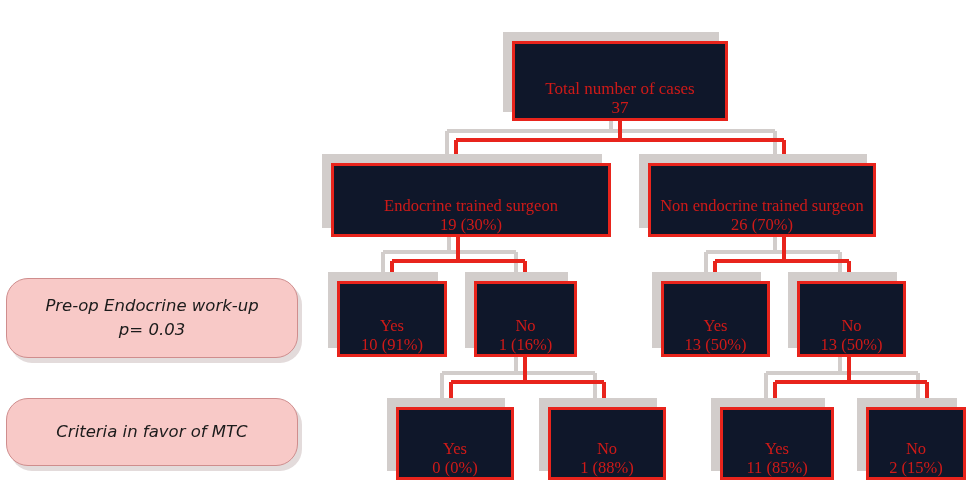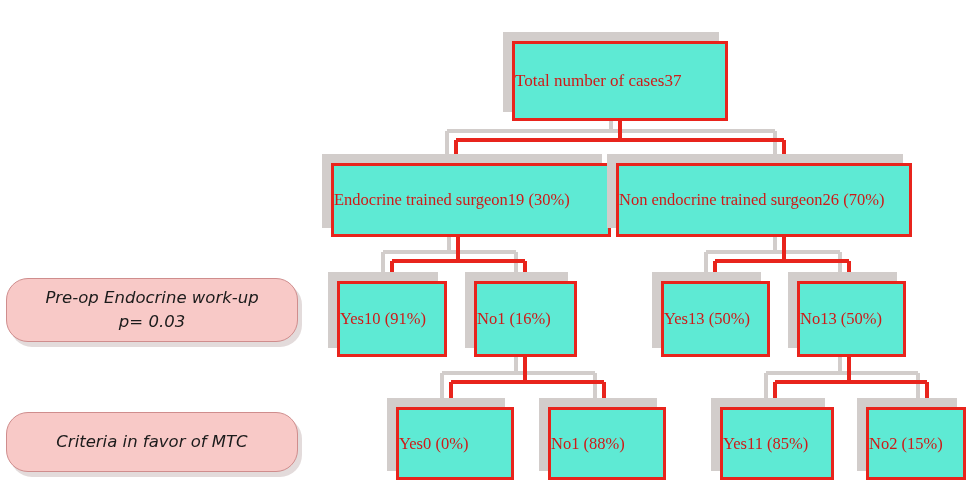--- a/index.html
+++ b/index.html
@@ -45,27 +45,28 @@
     height: 100%;
     background: #d2cdcb;
     box-sizing: border-box;
     z-index: 1;
   }
   .node .facade {
     position: absolute;
     left: 0; top: 0;
     width: 100%;
     height: 100%;
-    background: #5eead4;
+    background: #0f172a;
     border: 3px solid #e8241c;
     box-sizing: border-box;
     z-index: 2;
     display: flex;
+    flex-direction: column;
     align-items: center;
-    justify-content: flex-start;
+    justify-content: flex-end;
     line-height: 1.16;
   }
   .node .l1, .node .l2 {
     color: #cf1a18;
     text-align: center;
     white-space: nowrap;
   }
 
   .lvl-root .l1, .lvl-root .l2 { font-size: 17px; }
   .lvl-2 .l1, .lvl-2 .l2 { font-size: 16.5px; }
@@ -186,21 +187,21 @@
   </div>
 
   <div class="node lvl-2" style="left:316px; top:163px; width:280px; height:74px;margin-left:15px;">
     <div class="shadow"></div>
     <div class="facade">
       <div class="l1">Endocrine trained surgeon</div>
       <div class="l2">19 (30%)</div>
     </div>
   </div>
 
-  <div class="node lvl-2" style="left:616px; top:163px; width:296px; height:74px;">
+  <div class="node lvl-2" style="left:648px; top:163px; width:228px; height:74px;">
     <div class="shadow"></div>
     <div class="facade">
       <div class="l1">Non endocrine trained surgeon</div>
       <div class="l2">26 (70%)</div>
     </div>
   </div>
 
   <div class="node lvl-3" style="left:337px; top:281px; width:110px; height:76px;">
     <div class="shadow"></div>
     <div class="facade">
@@ -258,28 +259,28 @@
   </div>
 
   <div class="node lvl-4" style="left:866px; top:407px; width:100px; height:73px;">
     <div class="shadow"></div>
     <div class="facade">
       <div class="l1">No</div>
       <div class="l2">2 (15%)</div>
     </div>
   </div>
 
-  <div class="legend" style="left:6px; top:278px; width:292px; height:64px;">
+  <div class="legend" style="left:6px; top:278px; width:292px; height:80px;">
     <div class="lshadow"></div>
     <div class="lface">
       <div class="t1">Pre-op Endocrine work-up</div>
       <div class="t2">p= 0.03</div>
     </div>
   </div>
 
-  <div class="legend" style="left:6px; top:412px; width:292px; height:60px;padding-left:36px;">
+  <div class="legend" style="left:6px; top:398px; width:292px; height:68px;padding-left:36px;">
     <div class="lshadow"></div>
     <div class="lface">
       <div class="t1">Criteria in favor of MTC</div>
     </div>
   </div>
 
 </div>
 
 </body></html>

